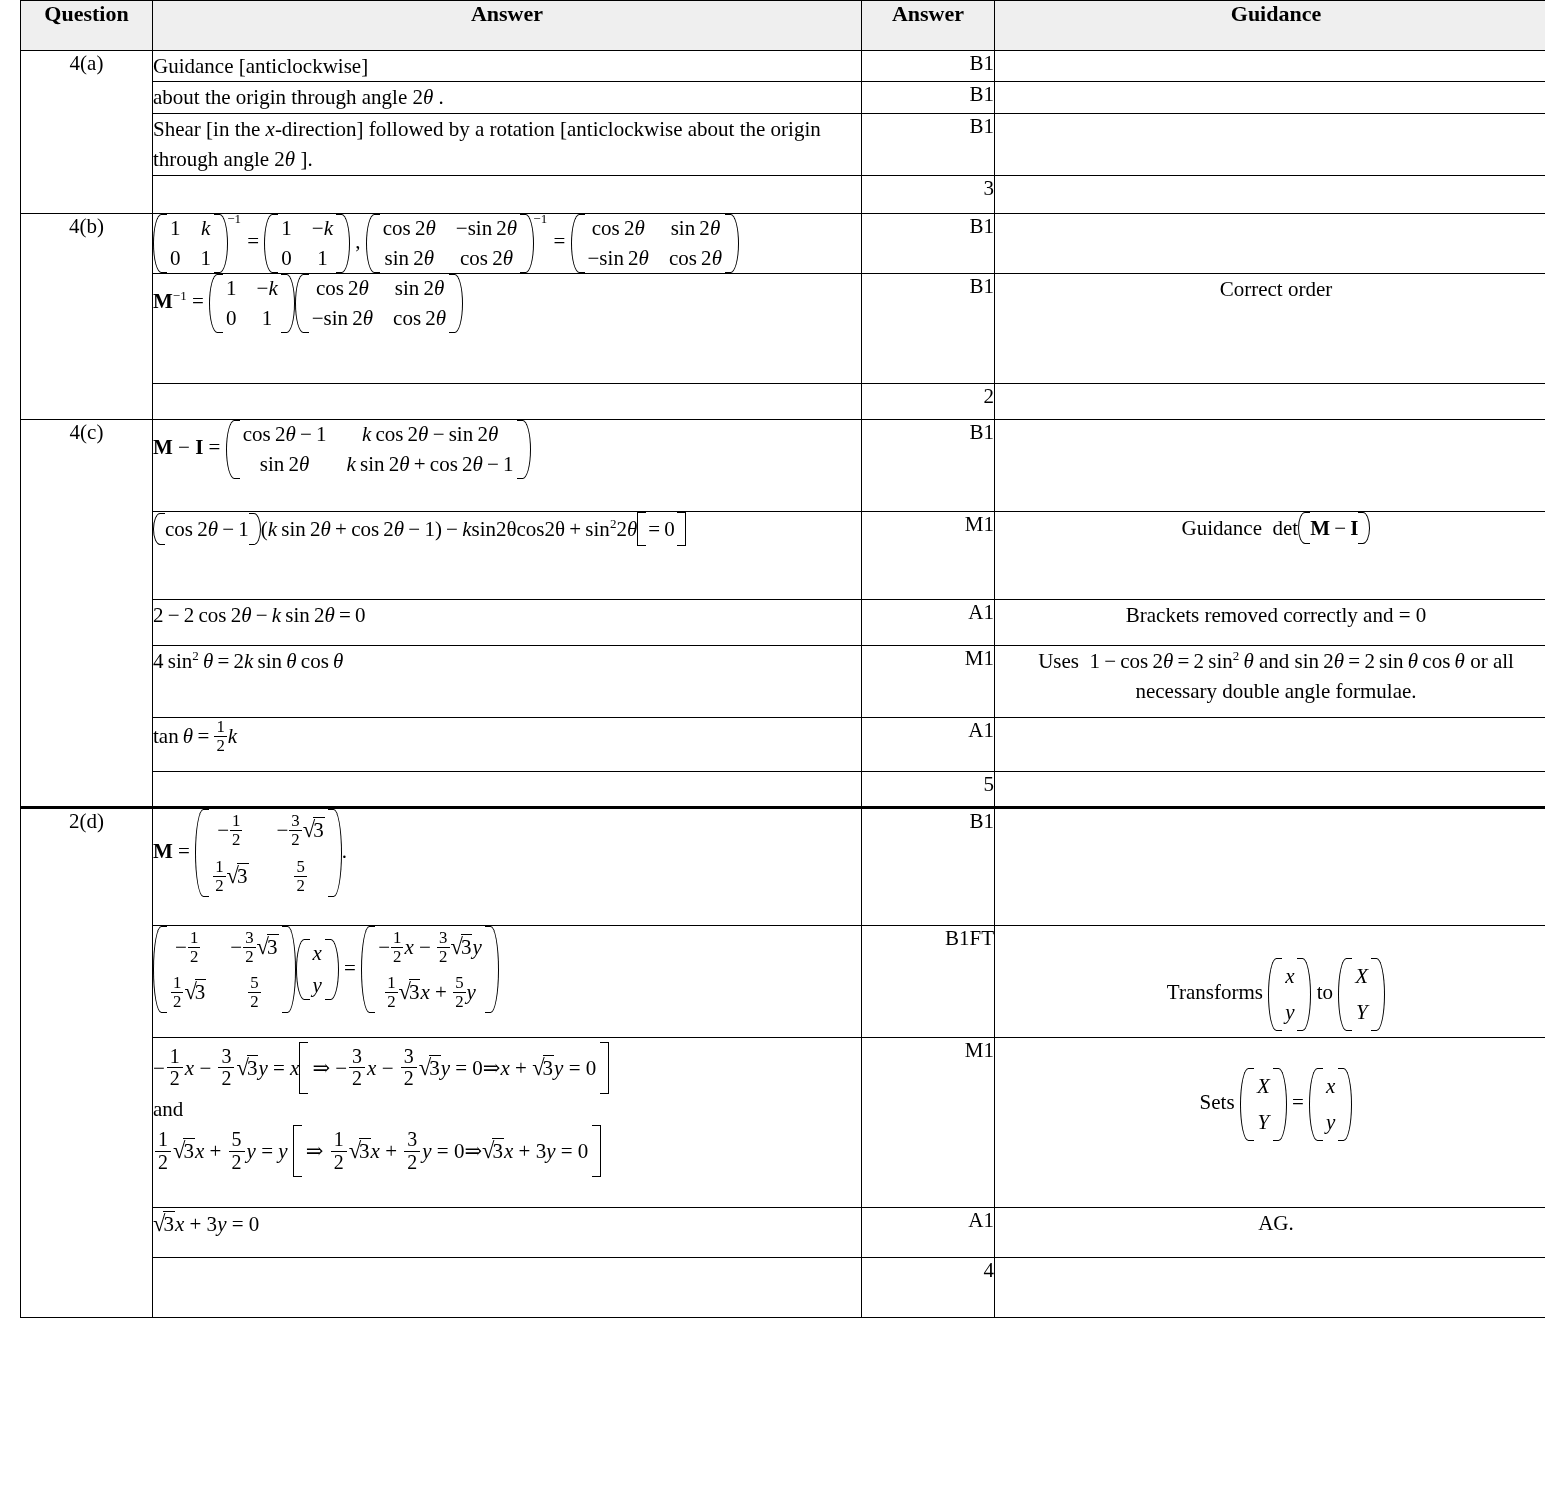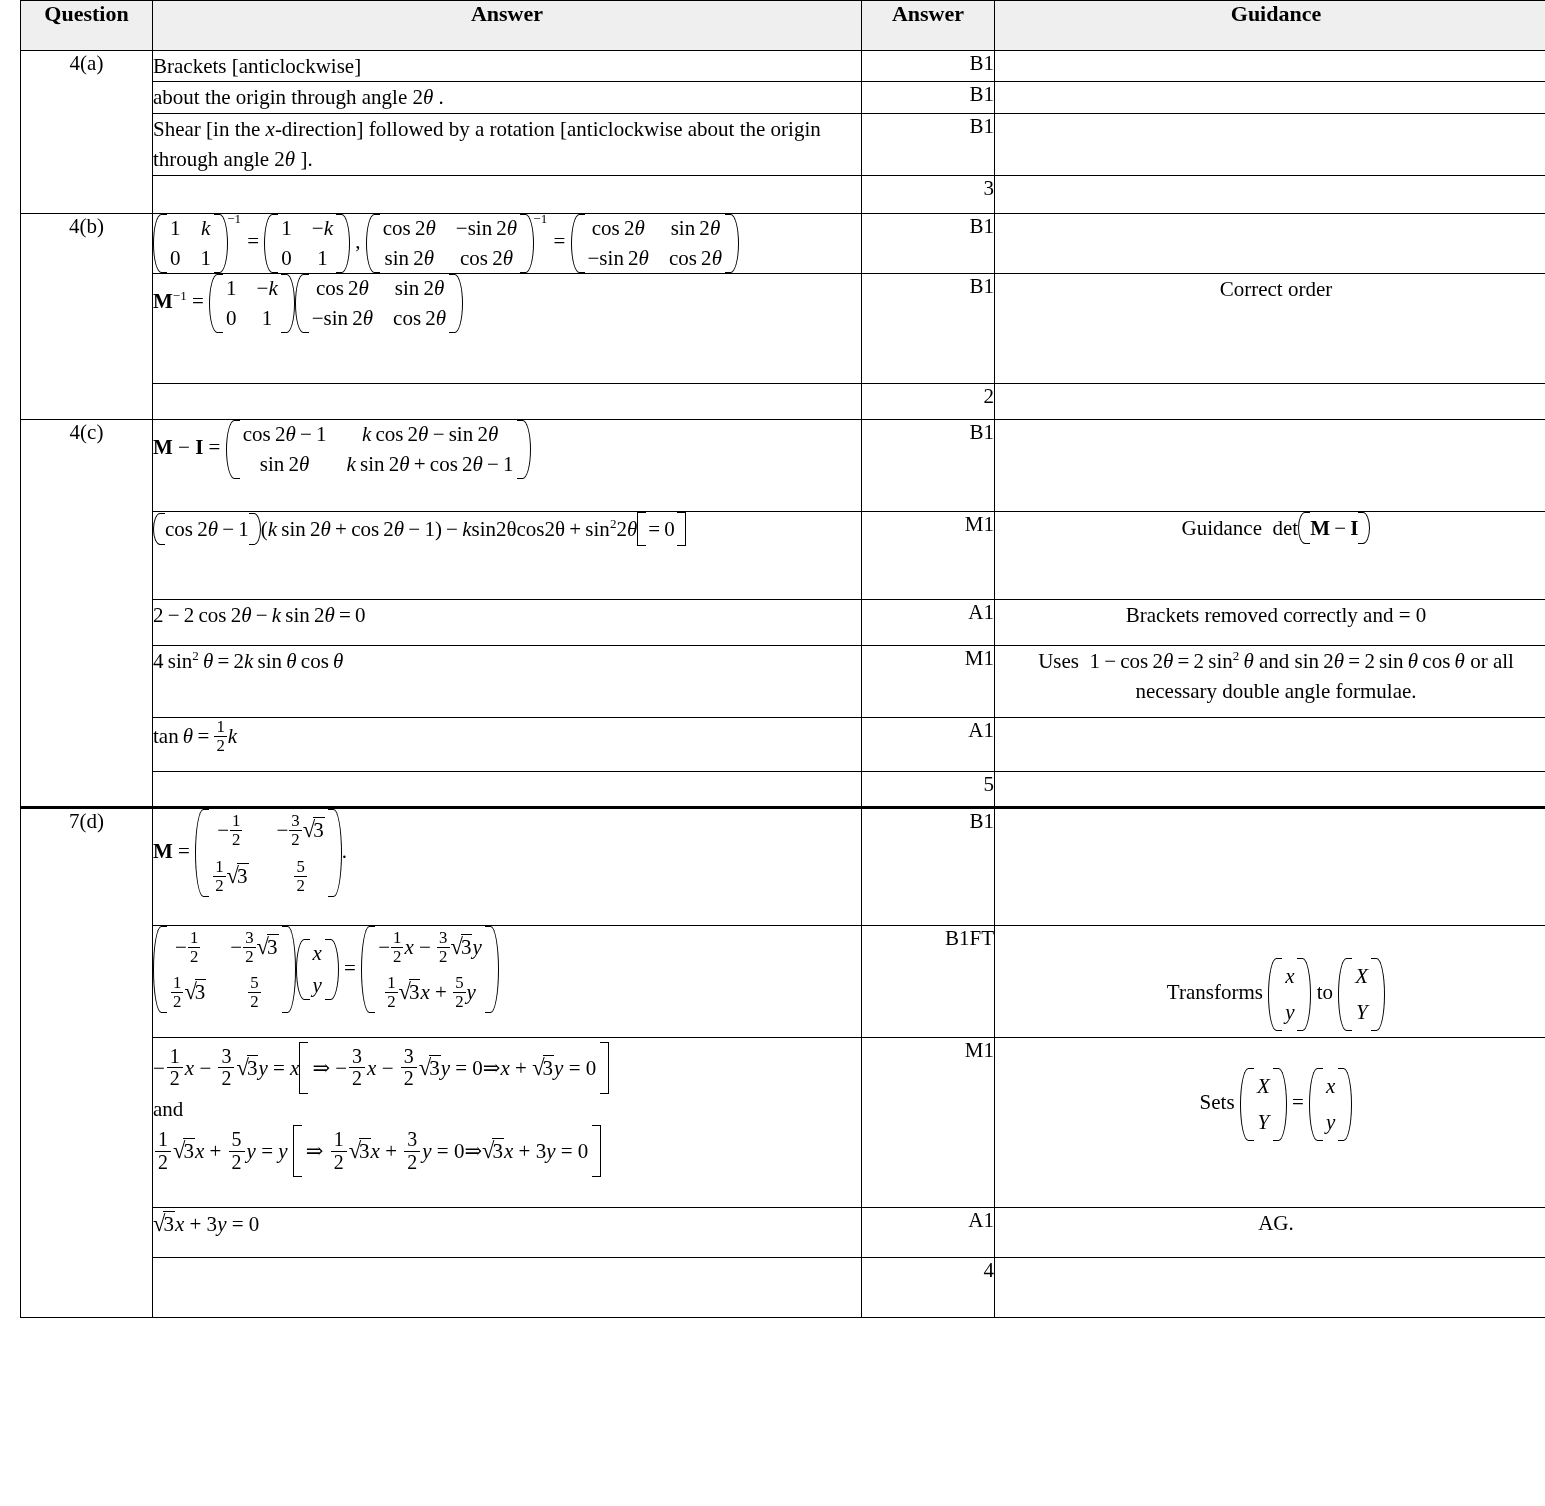--- a/index.html
+++ b/index.html
@@ -192,21 +192,21 @@
       <th>Answer</th>
       <th>Guidance</th>
     </tr>
   </thead>
 
   <tbody>
 
     <tr>
       <td class="qcell" rowspan="4">4(a)</td>
       <td class="acell">
-        <span class="mth">Brackets [anticlockwise]</span>
+        <span class="mth">Guidance [anticlockwise]</span>
       </td>
       <td class="mcell">B1</td>
       <td class="gcell blank"></td>
     </tr>
 
     <tr>
       <td class="acell">
         <span class="mth">about the origin through angle </span><span class="mth"><span class="up">2</span><span class="it">θ</span></span><span class="mth"> .</span>
       </td>
       <td class="mcell">B1</td>
@@ -348,21 +348,21 @@
       <td class="gcell blank"></td>
     </tr>
 
     <tr class="sec-end">
       <td class="acell blank" style="height:36px"></td>
       <td class="mcell">5</td>
       <td class="gcell blank"></td>
     </tr>
 
     <tr class="sec-start">
-      <td class="qcell" rowspan="5">7(d)</td>
+      <td class="qcell" rowspan="5">2(d)</td>
       <td class="acell tall" style="height:118px">
         <span class="eqline mth">
           <span class="bf">M</span> =
           <span class="mat cols2" style="row-gap:10px;column-gap:28px;">
             <span class="cell">−<span class="frac"><span class="num">1</span><span class="den">2</span></span></span>
             <span class="cell">−<span class="frac"><span class="num">3</span><span class="den">2</span></span><span class="rad"><span class="sign">√</span><span class="body">3</span></span></span>
             <span class="cell"><span class="frac"><span class="num">1</span><span class="den">2</span></span><span class="rad"><span class="sign">√</span><span class="body">3</span></span></span>
             <span class="cell"><span class="frac"><span class="num">5</span><span class="den">2</span></span></span>
           </span>.
         </span>

